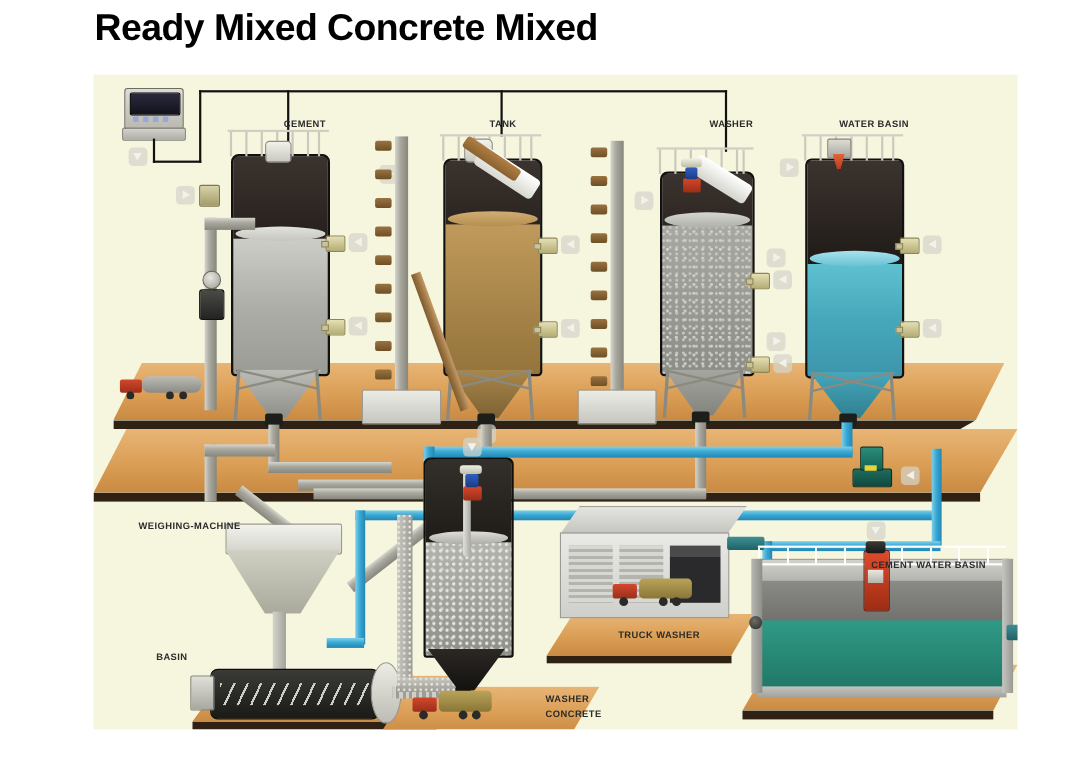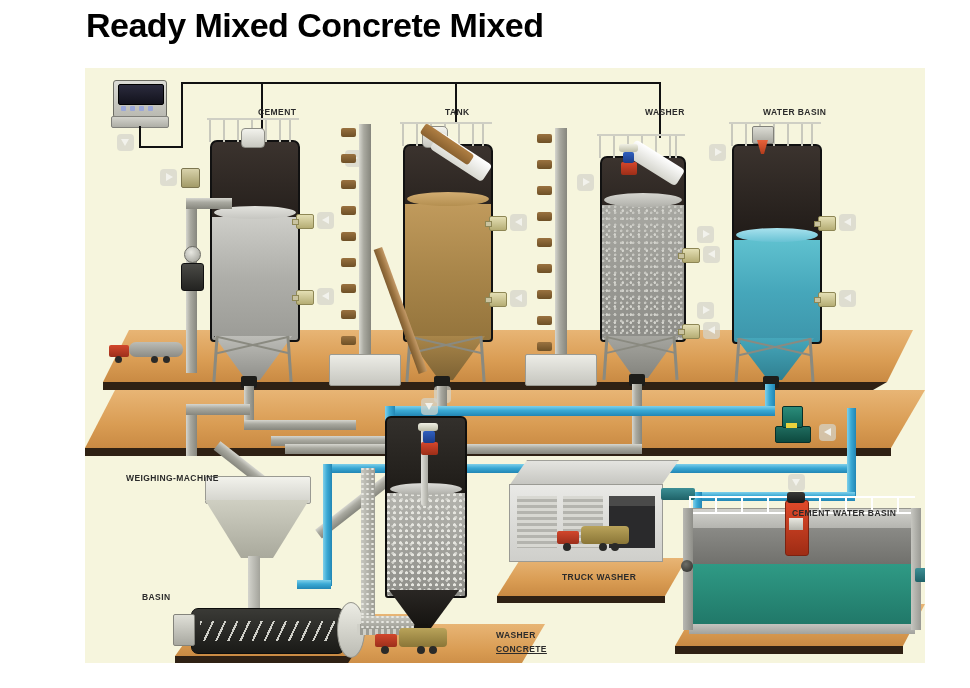--- a/index.html
+++ b/index.html
@@ -469,15 +469,15 @@
 
   <div class="lbl" style="left:173px;top:39px;">CEMENT</div>
   <div class="lbl" style="left:360px;top:39px;">TANK</div>
   <div class="lbl" style="left:560px;top:39px;">WASHER</div>
   <div class="lbl" style="left:678px;top:39px;">WATER BASIN</div>
   <div class="lbl" style="left:41px;top:405px;">WEIGHING-MACHINE</div>
   <div class="lbl" style="left:57px;top:524px;">BASIN</div>
   <div class="lbl" style="left:477px;top:504px;">TRUCK WASHER</div>
   <div class="lbl" style="left:707px;top:440px;">CEMENT WATER BASIN</div>
   <div class="lbl" style="left:411px;top:562px;">WASHER</div>
-  <div class="lbl" style="left:411px;top:576px;text-decoration:underline;">CONCRETE</div>
+  <div class="lbl" style="left:411px;top:576px;">CONCRETE</div>
 
 </div>
 
 </body></html>

